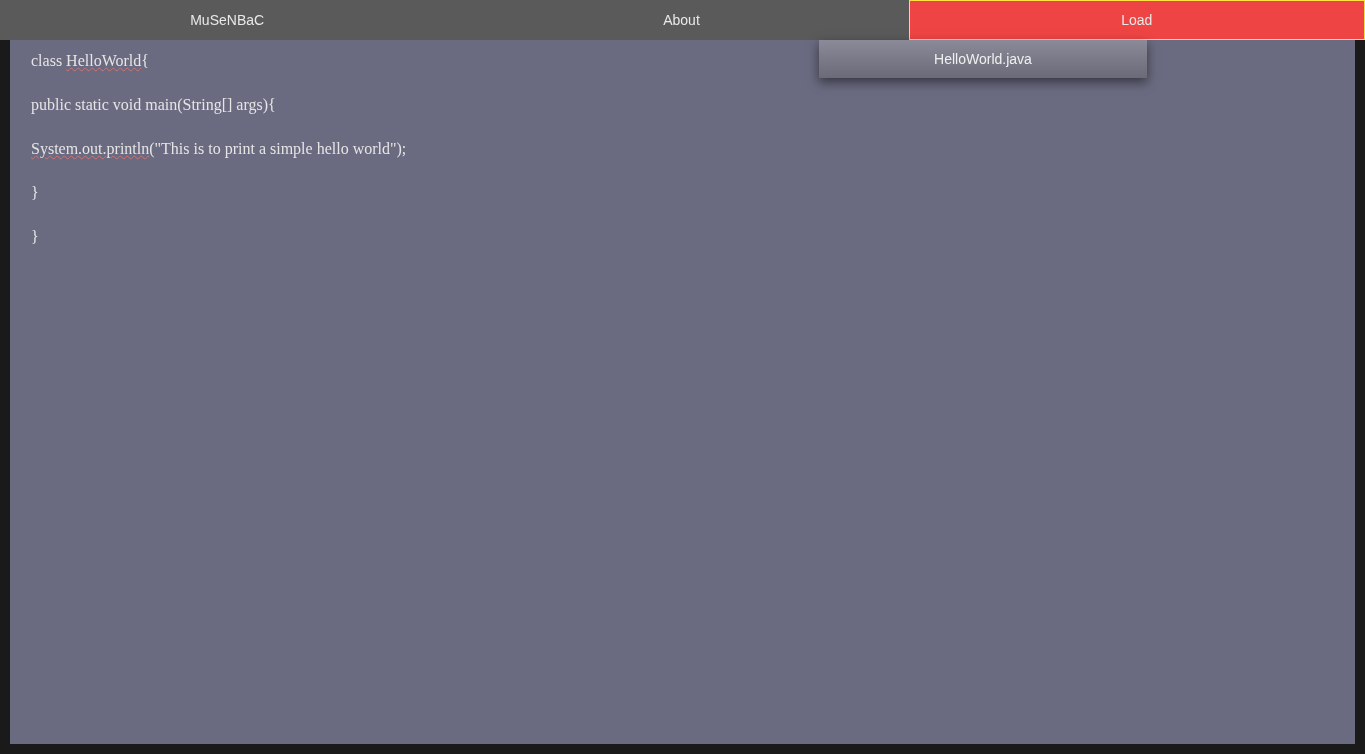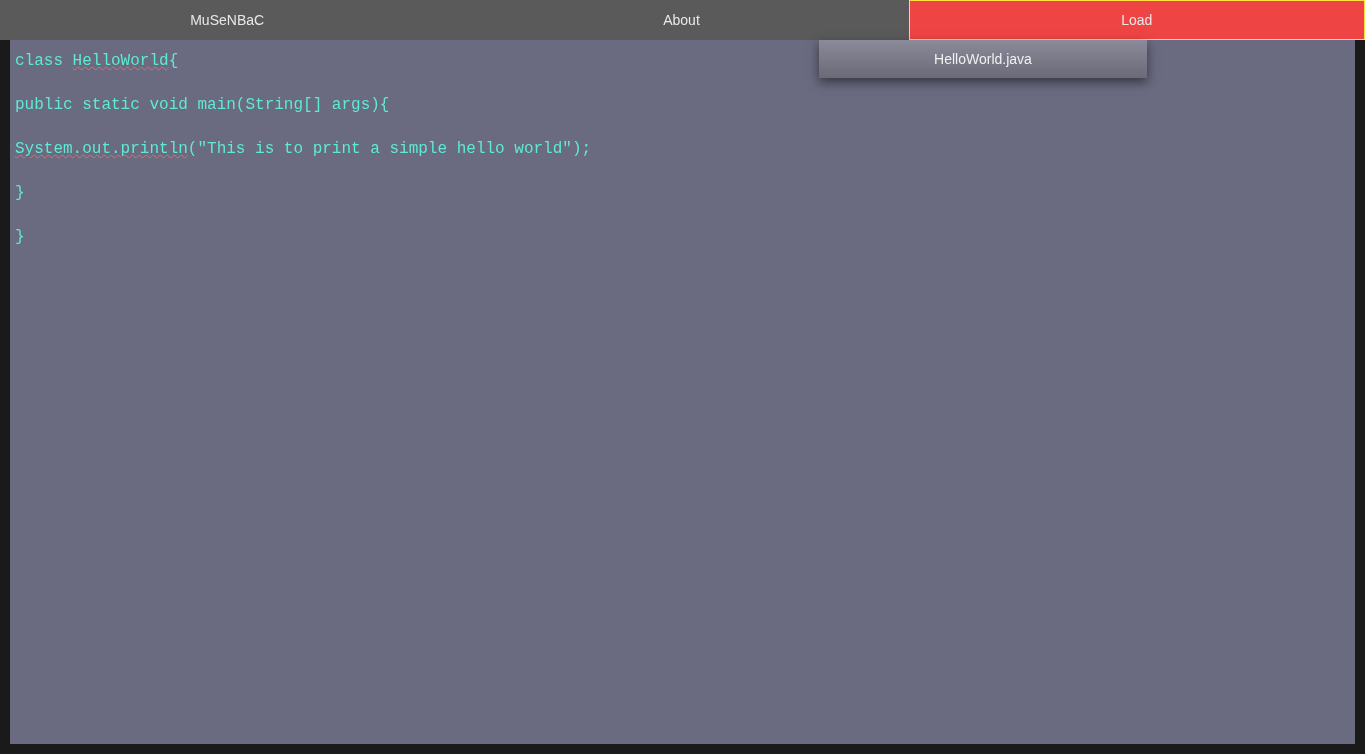--- a/index.html
+++ b/index.html
@@ -52,24 +52,24 @@
       font-size: 14px;
       cursor: pointer;
     }
     .editor-area {
       position: absolute;
       top: 40px;
       left: 10px;
       right: 10px;
       bottom: 10px;
       background: #6a6a80;
-      padding: 10px 5px;
-      font-family: Liberation Mono, monospace;
+      padding: 10px 21px;
+      font-family: Liberation Serif, serif;
       font-size: 16px;
-      color: #5eead4;
+      color: #e5e5e5;
       white-space: pre;
       line-height: 1.4;
     }
     .code-line {
       margin: 0;
       line-height: 22px;
     }
     .underline {
       text-decoration: underline;
       text-decoration-color: #d47070;

